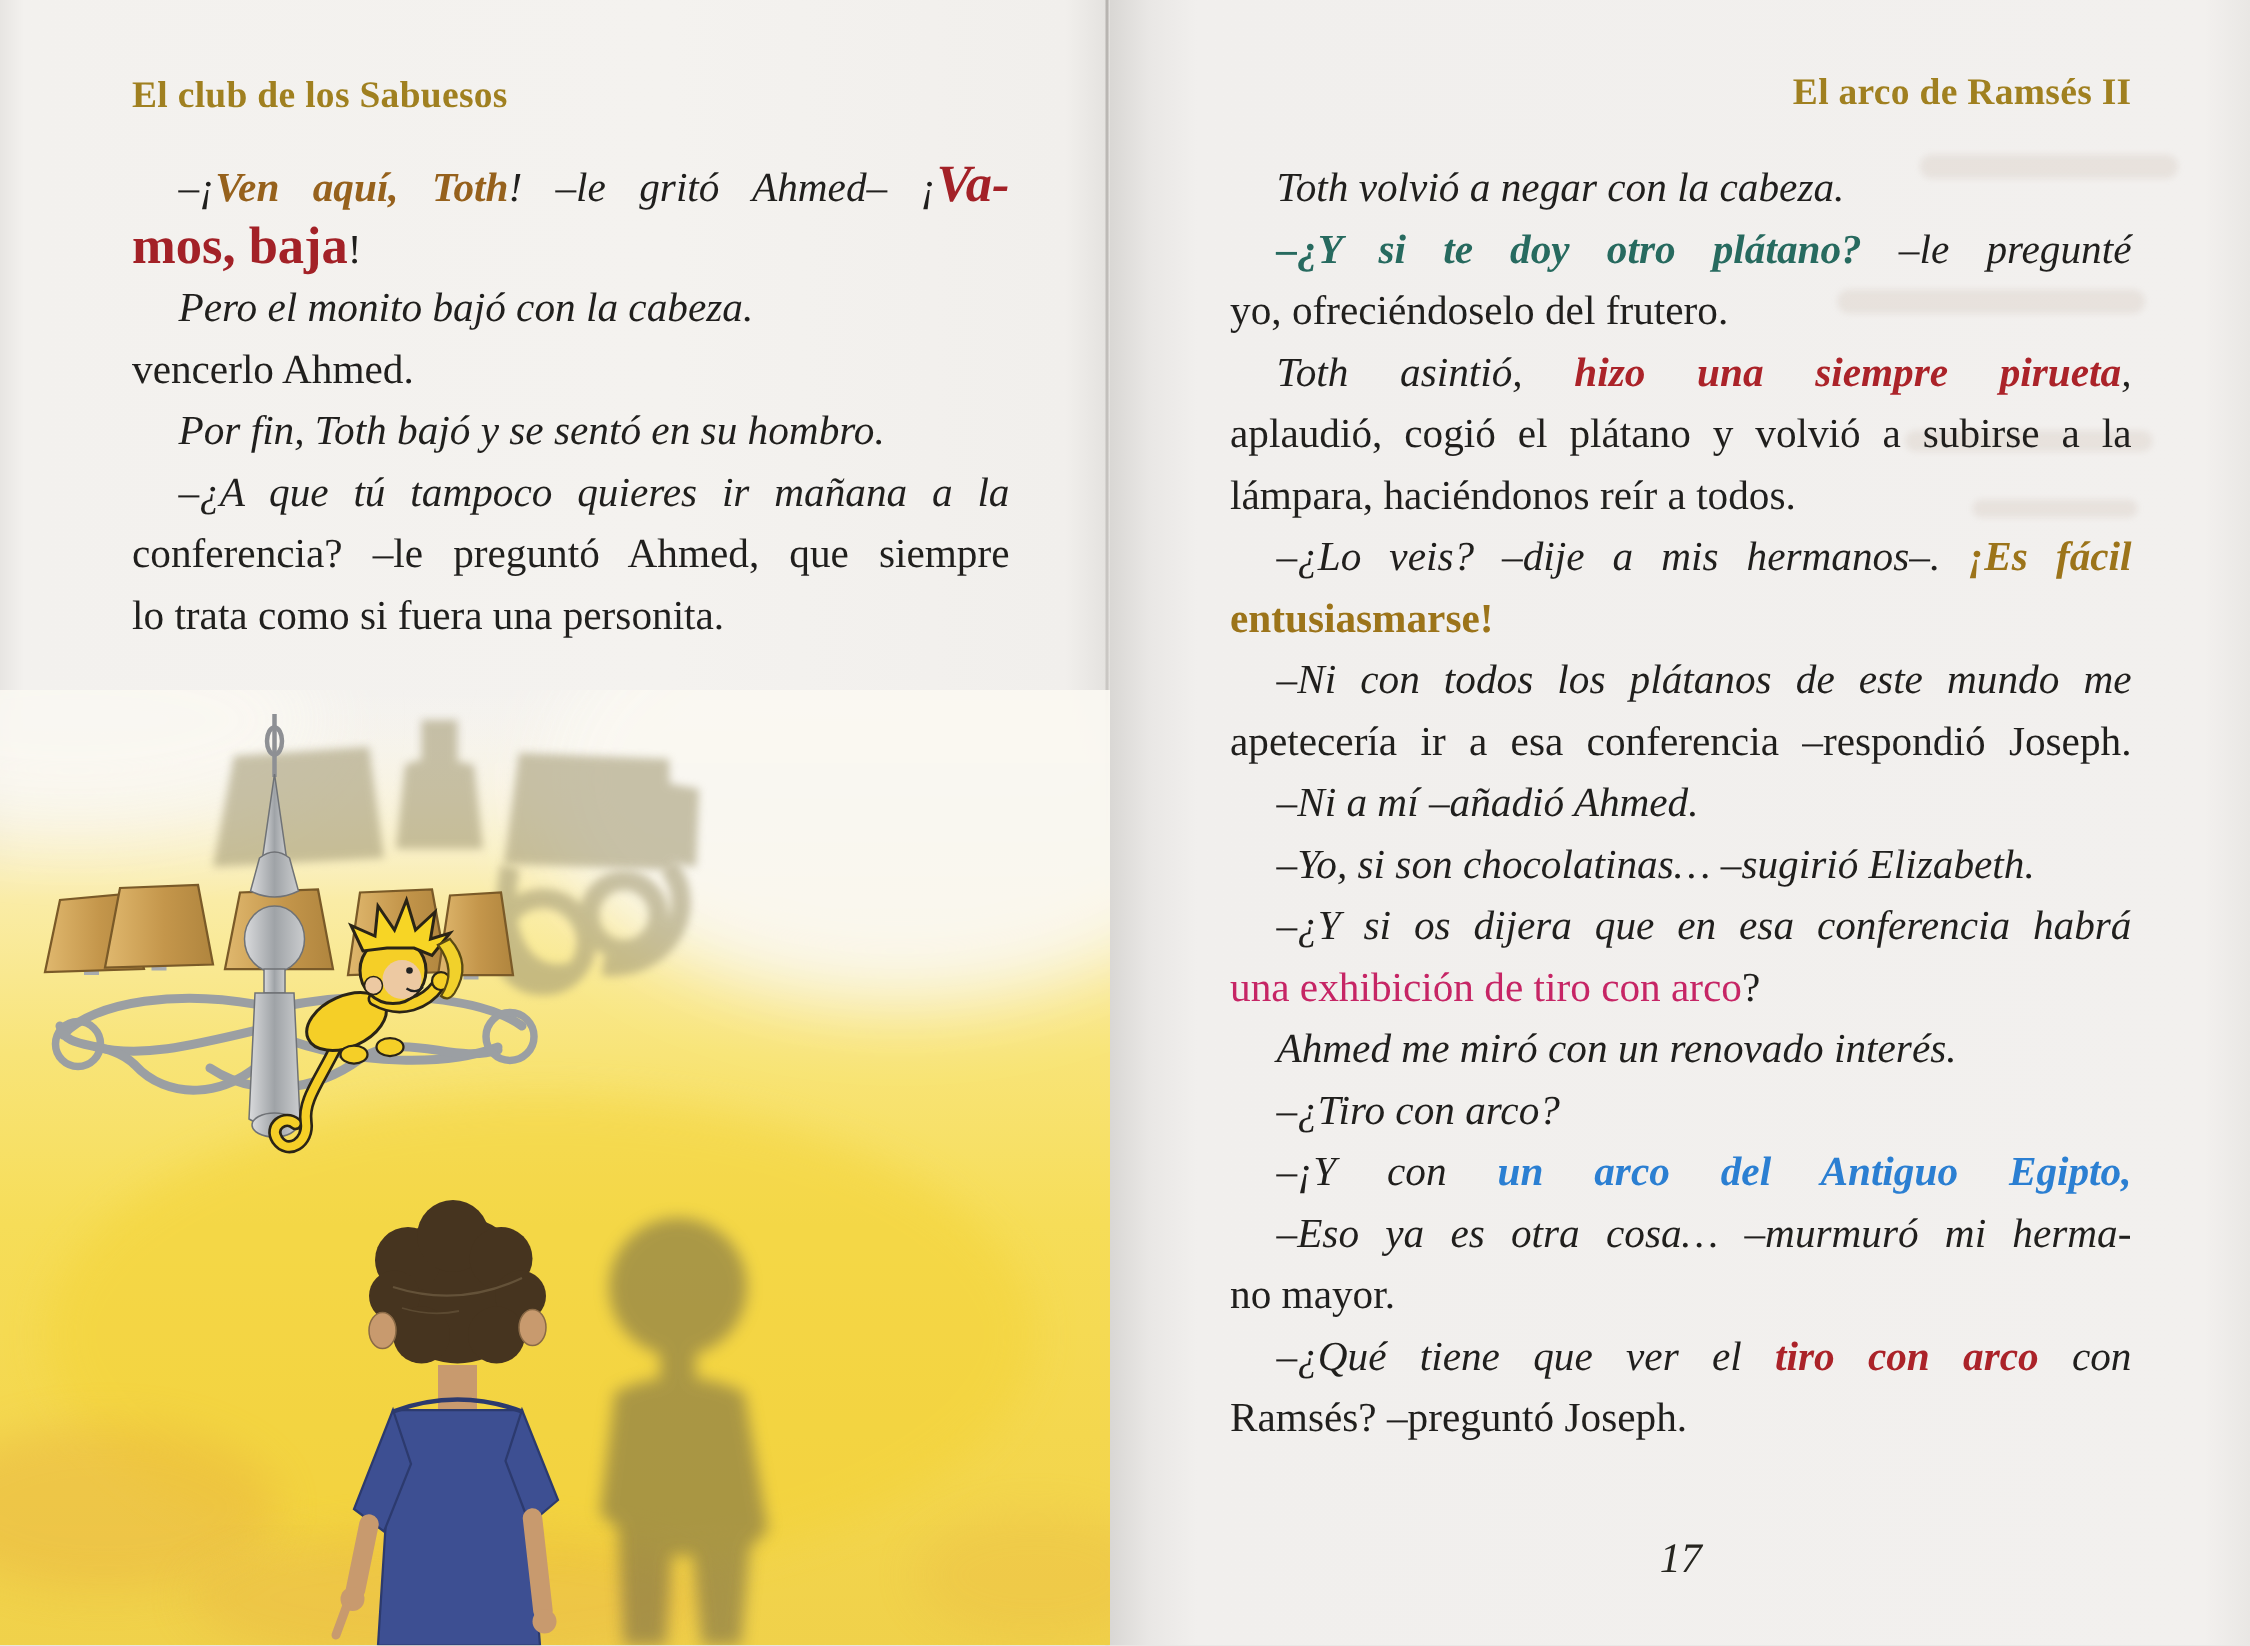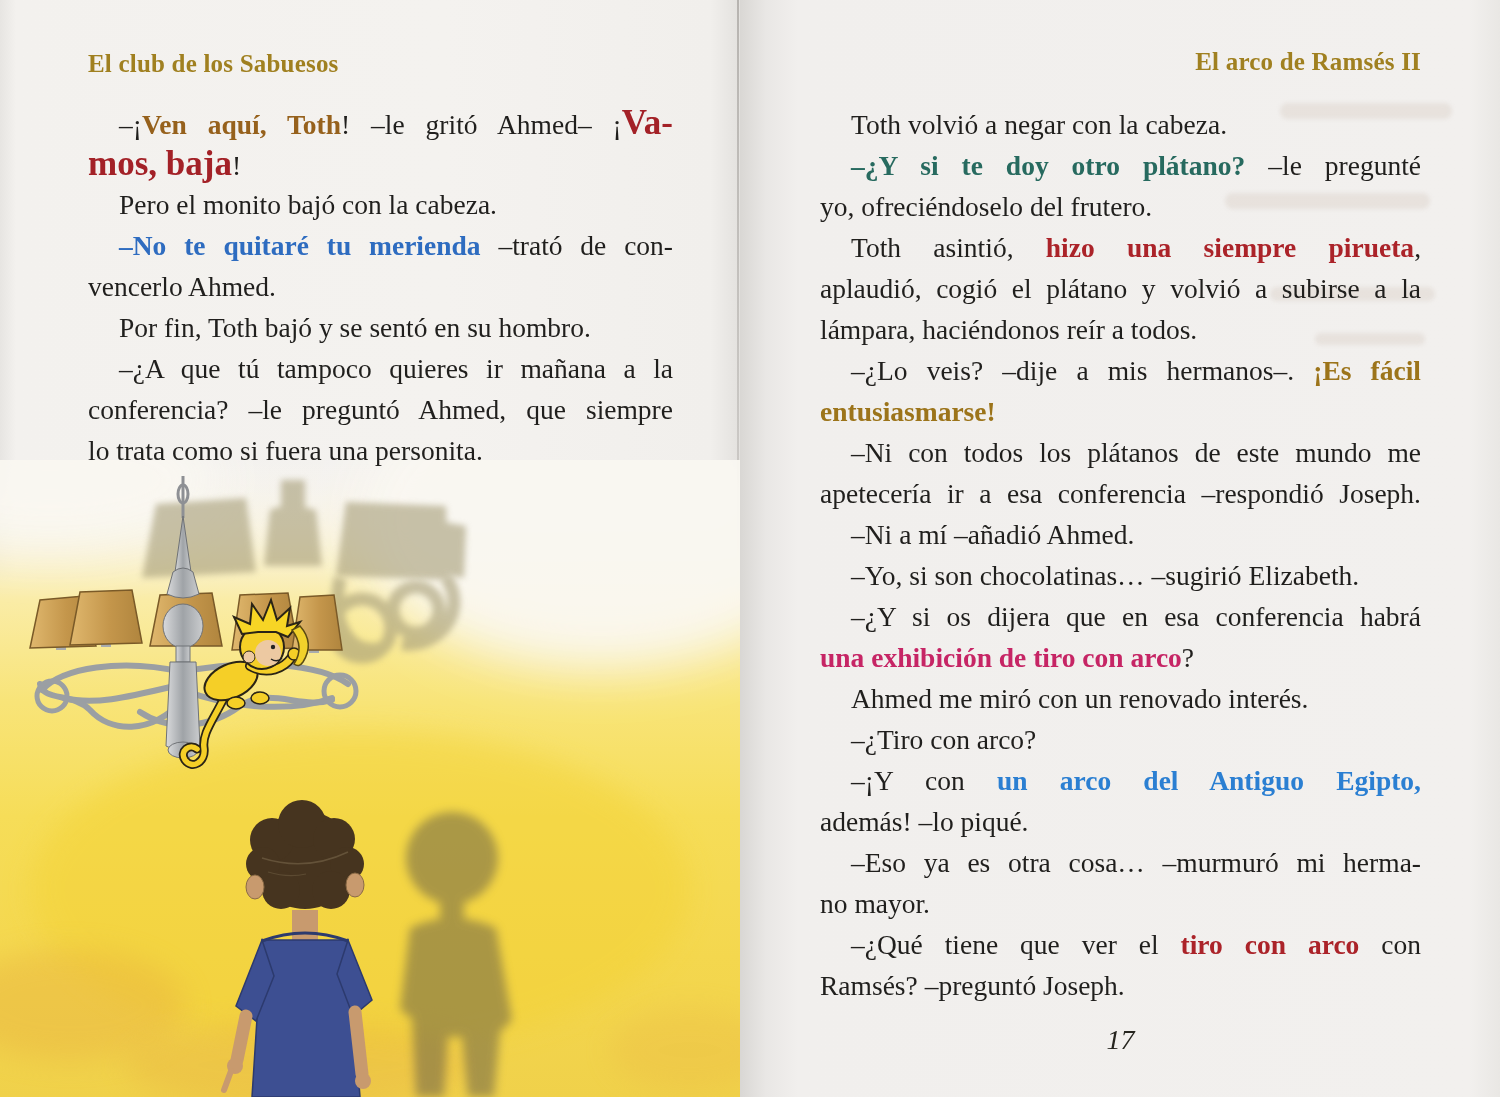--- a/index.html
+++ b/index.html
@@ -17,29 +17,29 @@
   .gutter-line{position:absolute;left:737px;top:0;width:2px;height:1097px;
     background:linear-gradient(180deg,rgba(110,105,100,.38),rgba(110,105,100,.22) 40%,rgba(110,105,100,.34));}
   .header{position:absolute;font-weight:bold;font-size:25px;color:#a08020;letter-spacing:.2px;}
   .header.left-h{left:88px;top:50px;}
   .header.right-h{left:820px;top:48px;width:601px;text-align:right;}
   .text-col{position:absolute;}
   .text-col.left-col{left:88px;top:102px;width:585px;}
   .text-col.right-col{left:820px;top:104px;width:601px;}
   .line{height:41px;line-height:41px;font-size:27.5px;text-align:left;white-space:nowrap;}
   .line.j{white-space:normal;text-align:justify;text-align-last:justify;}
-  .line.indent{text-indent:31px;}
+  .line.indent{text-indent:31px;font-style:italic;}
   .seg-plain{color:#201f1d;}
   .seg-brown-bold{color:#96611c;font-weight:bold;}
   .seg-red-big{color:#a32127;font-weight:bold;font-size:35px;line-height:41px;}
   .seg-blue-bold{color:#2e6cc0;font-weight:bold;}
   .seg-teal-bold{color:#276a5f;font-weight:bold;margin-top:32px;}
   .seg-red-bold{color:#ab2329;font-weight:bold;}
   .seg-olive-bold{color:#9c741a;font-weight:bold;}
-  .seg-magenta-bold{color:#c62565;font-weight:bold;}
+  .seg-magenta-bold{color:#c62565;font-weight:normal;}
   .seg-sky-bold{color:#2b7fd2;font-weight:bold;}
   .page-number{position:absolute;left:820px;top:1024px;width:601px;text-align:center;font-size:28px;color:#26251f;font-style:italic;}
   .ghost{position:absolute;border-radius:8px;filter:blur(2px);background:rgba(174,146,128,.15);}
   .illustration{position:absolute;left:0;top:460px;width:740px;height:637px;}
 </style>
 </head>
 <body>
 
 <div class="spread">
 
@@ -200,21 +200,20 @@
     </g>
   </svg>
 
   <div class="header left-h">El club de los Sabuesos</div>
   <div class="header right-h">El arco de Ramsés II</div>
 
   <div class="text-col left-col" id="left-lines">
       <div class="line indent j"><span class="seg-plain">–¡</span><span class="seg-brown-bold">Ven aquí, Toth</span><span class="seg-plain">! –le gritó Ahmed– ¡</span><span class="seg-red-big">Va-</span></div>
       <div class="line"><span class="seg-red-big">mos, baja</span><span class="seg-plain">!</span></div>
       <div class="line indent"><span class="seg-plain">Pero el monito bajó con la cabeza.</span></div>
-      <div class="line indent j"><span class="seg-blue-bold">–No te quitaré tu merienda</span><span class="seg-plain"> –trató de con-</span></div>
       <div class="line"><span class="seg-plain">vencerlo Ahmed.</span></div>
       <div class="line indent"><span class="seg-plain">Por fin, Toth bajó y se sentó en su hombro.</span></div>
       <div class="line indent j"><span class="seg-plain">–¿A que tú tampoco quieres ir mañana a la</span></div>
       <div class="line j"><span class="seg-plain">conferencia? –le preguntó Ahmed, que siempre</span></div>
       <div class="line"><span class="seg-plain">lo trata como si fuera una personita.</span></div>
     </div>
   <div class="text-col right-col" id="right-lines">
       <div class="line indent"><span class="seg-plain">Toth volvió a negar con la cabeza.</span></div>
       <div class="line indent j"><span class="seg-teal-bold">–¿Y si te doy otro plátano?</span><span class="seg-plain"> –le pregunté</span></div>
       <div class="line"><span class="seg-plain">yo, ofreciéndoselo del frutero.</span></div>
@@ -225,21 +224,20 @@
       <div class="line"><span class="seg-olive-bold">entusiasmarse!</span></div>
       <div class="line indent j"><span class="seg-plain">–Ni con todos los plátanos de este mundo me</span></div>
       <div class="line j"><span class="seg-plain">apetecería ir a esa conferencia –respondió Joseph.</span></div>
       <div class="line indent"><span class="seg-plain">–Ni a mí –añadió Ahmed.</span></div>
       <div class="line indent"><span class="seg-plain">–Yo, si son chocolatinas… –sugirió Elizabeth.</span></div>
       <div class="line indent j"><span class="seg-plain">–¿Y si os dijera que en esa conferencia habrá</span></div>
       <div class="line"><span class="seg-magenta-bold">una exhibición de tiro con arco</span><span class="seg-plain">?</span></div>
       <div class="line indent"><span class="seg-plain">Ahmed me miró con un renovado interés.</span></div>
       <div class="line indent"><span class="seg-plain">–¿Tiro con arco?</span></div>
       <div class="line indent j"><span class="seg-plain">–¡Y con </span><span class="seg-sky-bold">un arco del Antiguo Egipto,</span></div>
-      <div class="line"><span class="seg-plain">además! –lo piqué.</span></div>
       <div class="line indent j"><span class="seg-plain">–Eso ya es otra cosa… –murmuró mi herma-</span></div>
       <div class="line"><span class="seg-plain">no mayor.</span></div>
       <div class="line indent j"><span class="seg-plain">–¿Qué tiene que ver el </span><span class="seg-red-bold">tiro con arco</span><span class="seg-plain"> con</span></div>
       <div class="line"><span class="seg-plain">Ramsés? –preguntó Joseph.</span></div>
     </div>
 
   <div class="page-number">17</div>
 
 </div>
 

